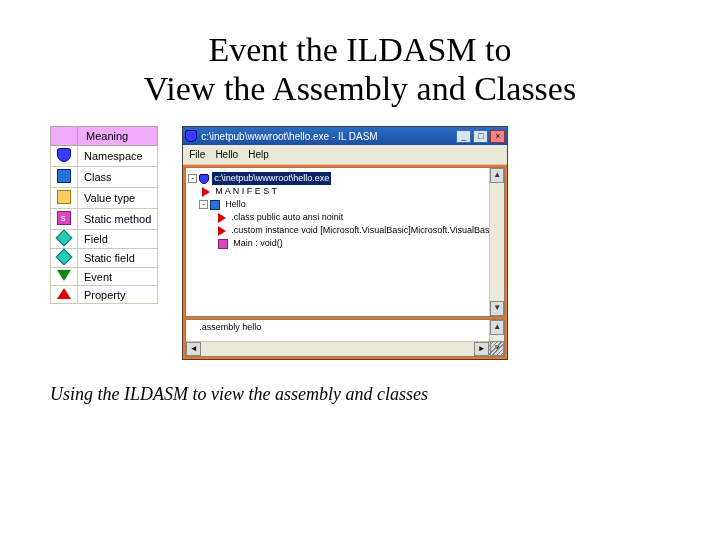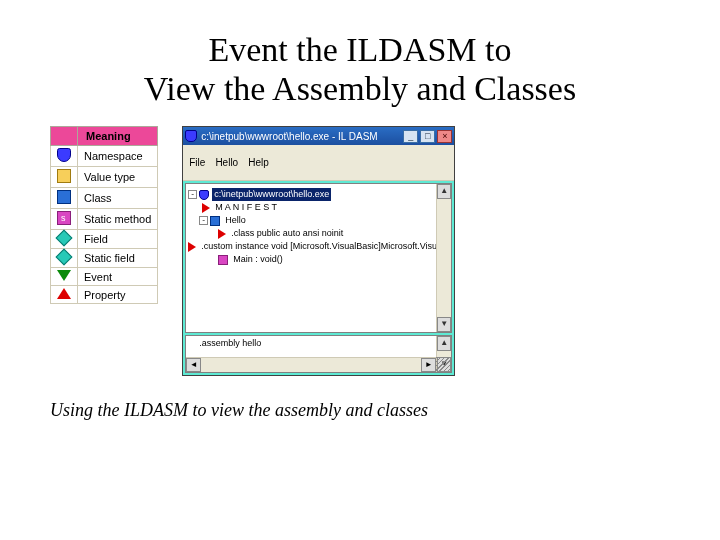--- a/index.html
+++ b/index.html
@@ -32,24 +32,24 @@
   }
 
   
   .legend {
     font-family: Tahoma, Arial, sans-serif;
     font-size: 11px;
     border-collapse: collapse;
     background: #ece9d8;
   }
   .legend th {
-    background: #ec4899;
+    background: #f0abfc;
     border: 1px solid #aca899;
     padding: 3px 8px;
-    font-weight: bold;
+    font-weight: normal;
     text-align: left;
   }
   .legend td {
     border: 1px solid #cfcab5;
     padding: 2px 6px;
     background: #fff;
   }
   .legend td.iconcell {
     width: 22px;
     text-align: center;
@@ -67,46 +67,46 @@
   .i-sq-m    { background:#d946c2;border:1px solid #8a1f7a; }
   .i-sq-m-s  { background:#d946c2;border:1px solid #8a1f7a; position:relative;}
   .i-sq-m-s::after{content:"s";font:9px/10px Arial;color:#fff;position:absolute;left:3px;top:1px;}
   .i-dia     { width:12px;height:12px;background:#27c9b7;transform:rotate(45deg);border:1px solid #0a7a6e; }
   .i-dia-s   { width:12px;height:12px;background:#27c9b7;transform:rotate(45deg);border:1px solid #0a7a6e;}
   .i-tri-d-g { width:0;height:0;border-left:7px solid transparent;border-right:7px solid transparent;border-top:11px solid #0a8a0a;}
   .i-tri-u-r { width:0;height:0;border-left:7px solid transparent;border-right:7px solid transparent;border-bottom:11px solid #d00;}
 
   
   .window {
-    width: 273px;
+    width: 326px;
     font-family: Tahoma, Arial, sans-serif;
     font-size: 10px;
     border: 1px solid #404040;
-    background:#5eead4;
+    background:#f97316;
     color:#000;
   }
   .titlebar {
     height: 18px;
     background: linear-gradient(#2a6dc4,#1c4fa0);
     color: #fff;
     display:flex;
     align-items:center;
     padding:0 2px;
     font-size:10px;
   }
   .titlebar .ticon { width:12px;height:12px;margin-right:4px;display:inline-block;background:#3b3bff;border-radius:2px 2px 5px 5px;border:1px solid #00008b;}
   .titlebar .ttxt { flex:1 1 auto; white-space:nowrap; overflow:hidden; }
   .winbtns { display:flex; gap:2px; }
   .winbtn { width:15px;height:13px;background:#d7e4f2;border:1px solid #3a6ea5; line-height:10px;text-align:center;font-size:9px;color:#123;}
   .winbtn.close{background:#e88;border-color:#933;color:#400;}
 
   .menubar {
     display:flex;
     gap:10px;
-    padding:12px 6px;
+    padding:4px 6px;
     font-size:10px;
     background:#ece9d8;
     border-bottom:1px solid #cfcab5;
   }
   .menubar span{cursor:default;}
 
   .tree {
     background:#fff;
     border:1px solid #808080;
     margin:2px;
@@ -157,26 +157,26 @@
     <tbody>
         <tr>
       <th></th>
       <th>Meaning</th>
     </tr>
     <tr>
       <td class="iconcell"><span class="icon i-shield"></span></td>
       <td>Namespace</td>
     </tr>
     <tr>
+      <td class="iconcell"><span class="icon i-box-b"></span></td>
+      <td>Class</td>
+    </tr>
+    <tr>
       <td class="iconcell"><span class="icon i-box-y"></span></td>
       <td>Value type</td>
-    </tr>
-    <tr>
-      <td class="iconcell"><span class="icon i-box-b"></span></td>
-      <td>Class</td>
     </tr>
     <tr>
       <td class="iconcell"><span class="icon i-sq-m-s"></span></td>
       <td>Static method</td>
     </tr>
     <tr>
       <td class="iconcell"><span class="icon i-dia"></span></td>
       <td>Field</td>
     </tr>
     <tr>

